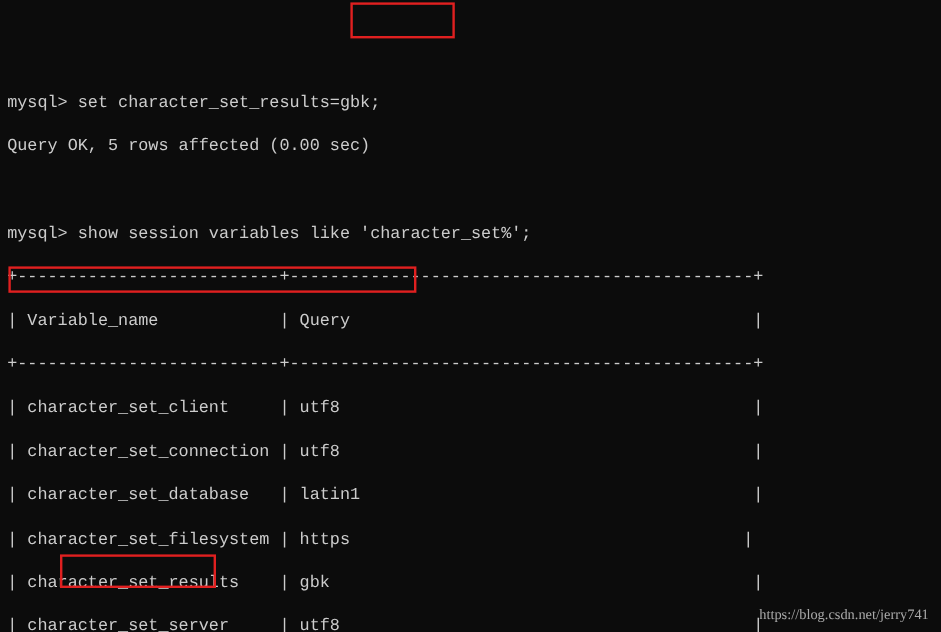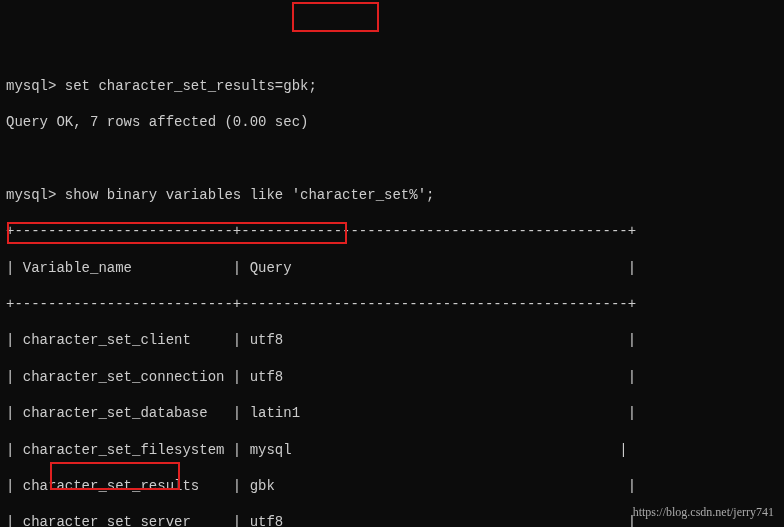--- a/index.html
+++ b/index.html
@@ -33,30 +33,30 @@
       font-size: 12px;
       font-family: Liberation Serif, serif;
     }
   </style>
 </head>
 <body>
 
 
 
 <div class="line"><span>mysql&gt; </span><span>set character_set_results=gbk;</span></div>
-<div class="line">Query OK, 7 rows affected (0.00 sec)</div>
+<div class="line">Query OK, 5 rows affected (0.00 sec)</div>
 <div class="line"> </div>
-<div class="line"><span>mysql&gt; </span><span>show binary variables like 'character_set%';</span></div>
+<div class="line"><span>mysql&gt; </span><span>show session variables like 'character_set%';</span></div>
 <div class="line">+--------------------------+----------------------------------------------+</div>
 <div class="line">| Variable_name            | Query                                        |</div>
 <div class="line">+--------------------------+----------------------------------------------+</div>
 <div class="line">| character_set_client     | utf8                                         |</div>
 <div class="line">| character_set_connection | utf8                                         |</div>
 <div class="line">| character_set_database   | latin1                                       |</div>
-<div class="line">| character_set_filesystem | mysql                                       |</div>
+<div class="line">| character_set_filesystem | https                                       |</div>
 <div class="line">| character_set_results    | gbk                                          |</div>
 <div class="line">| character_set_server     | utf8                                         |</div>
 
 
 
 
 
 
 
 

